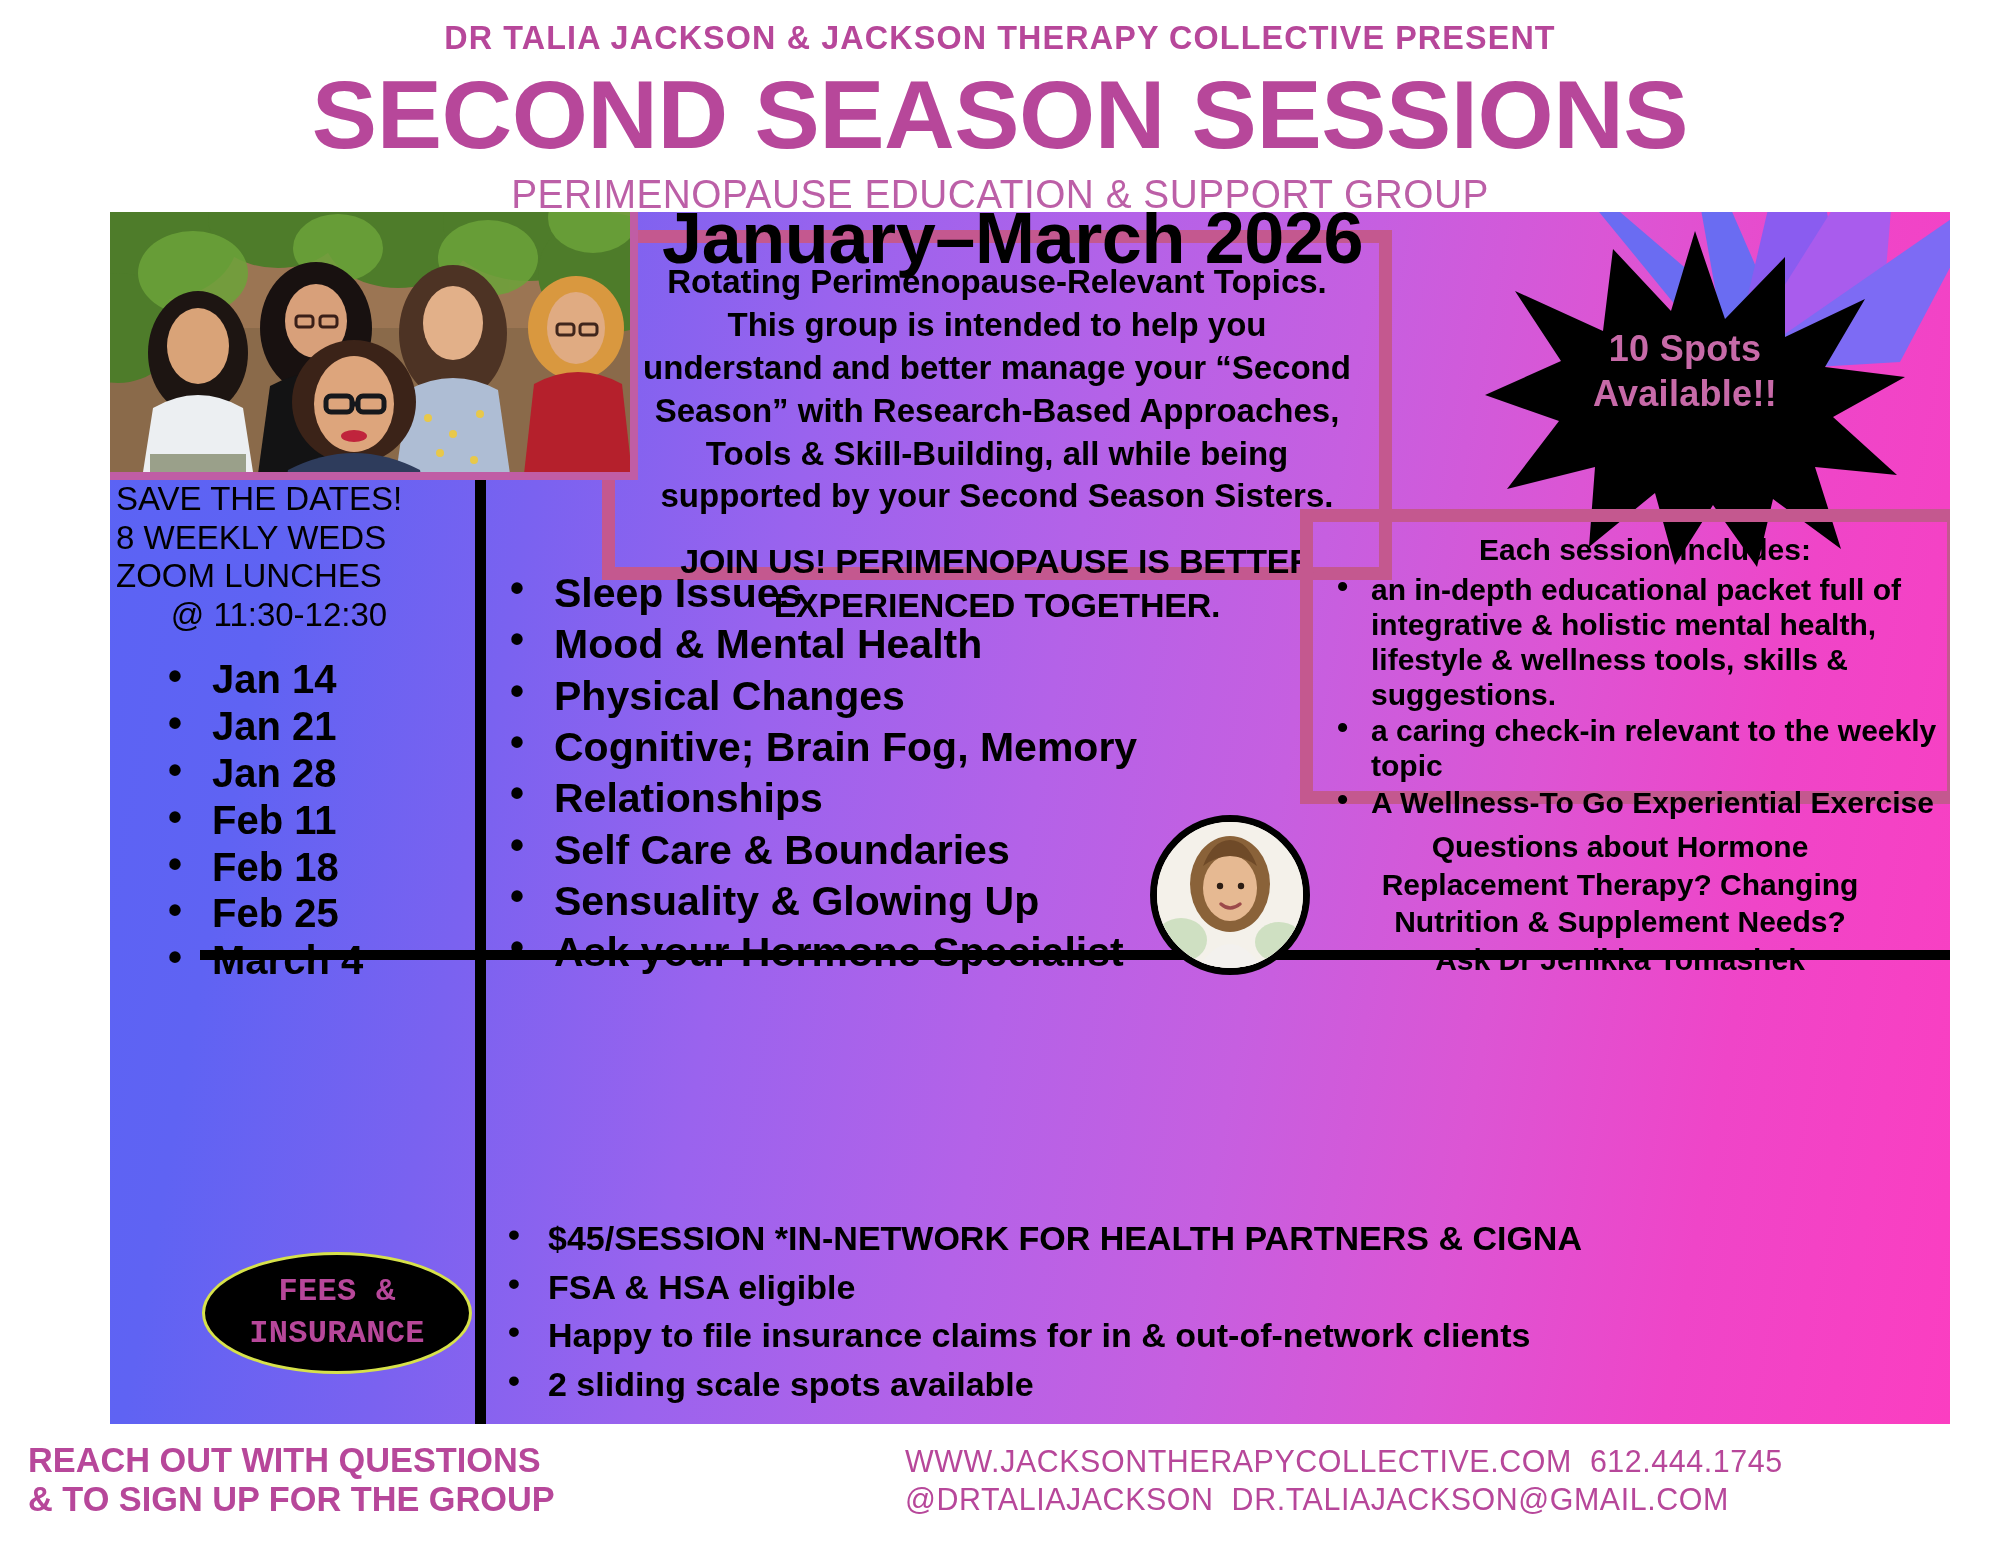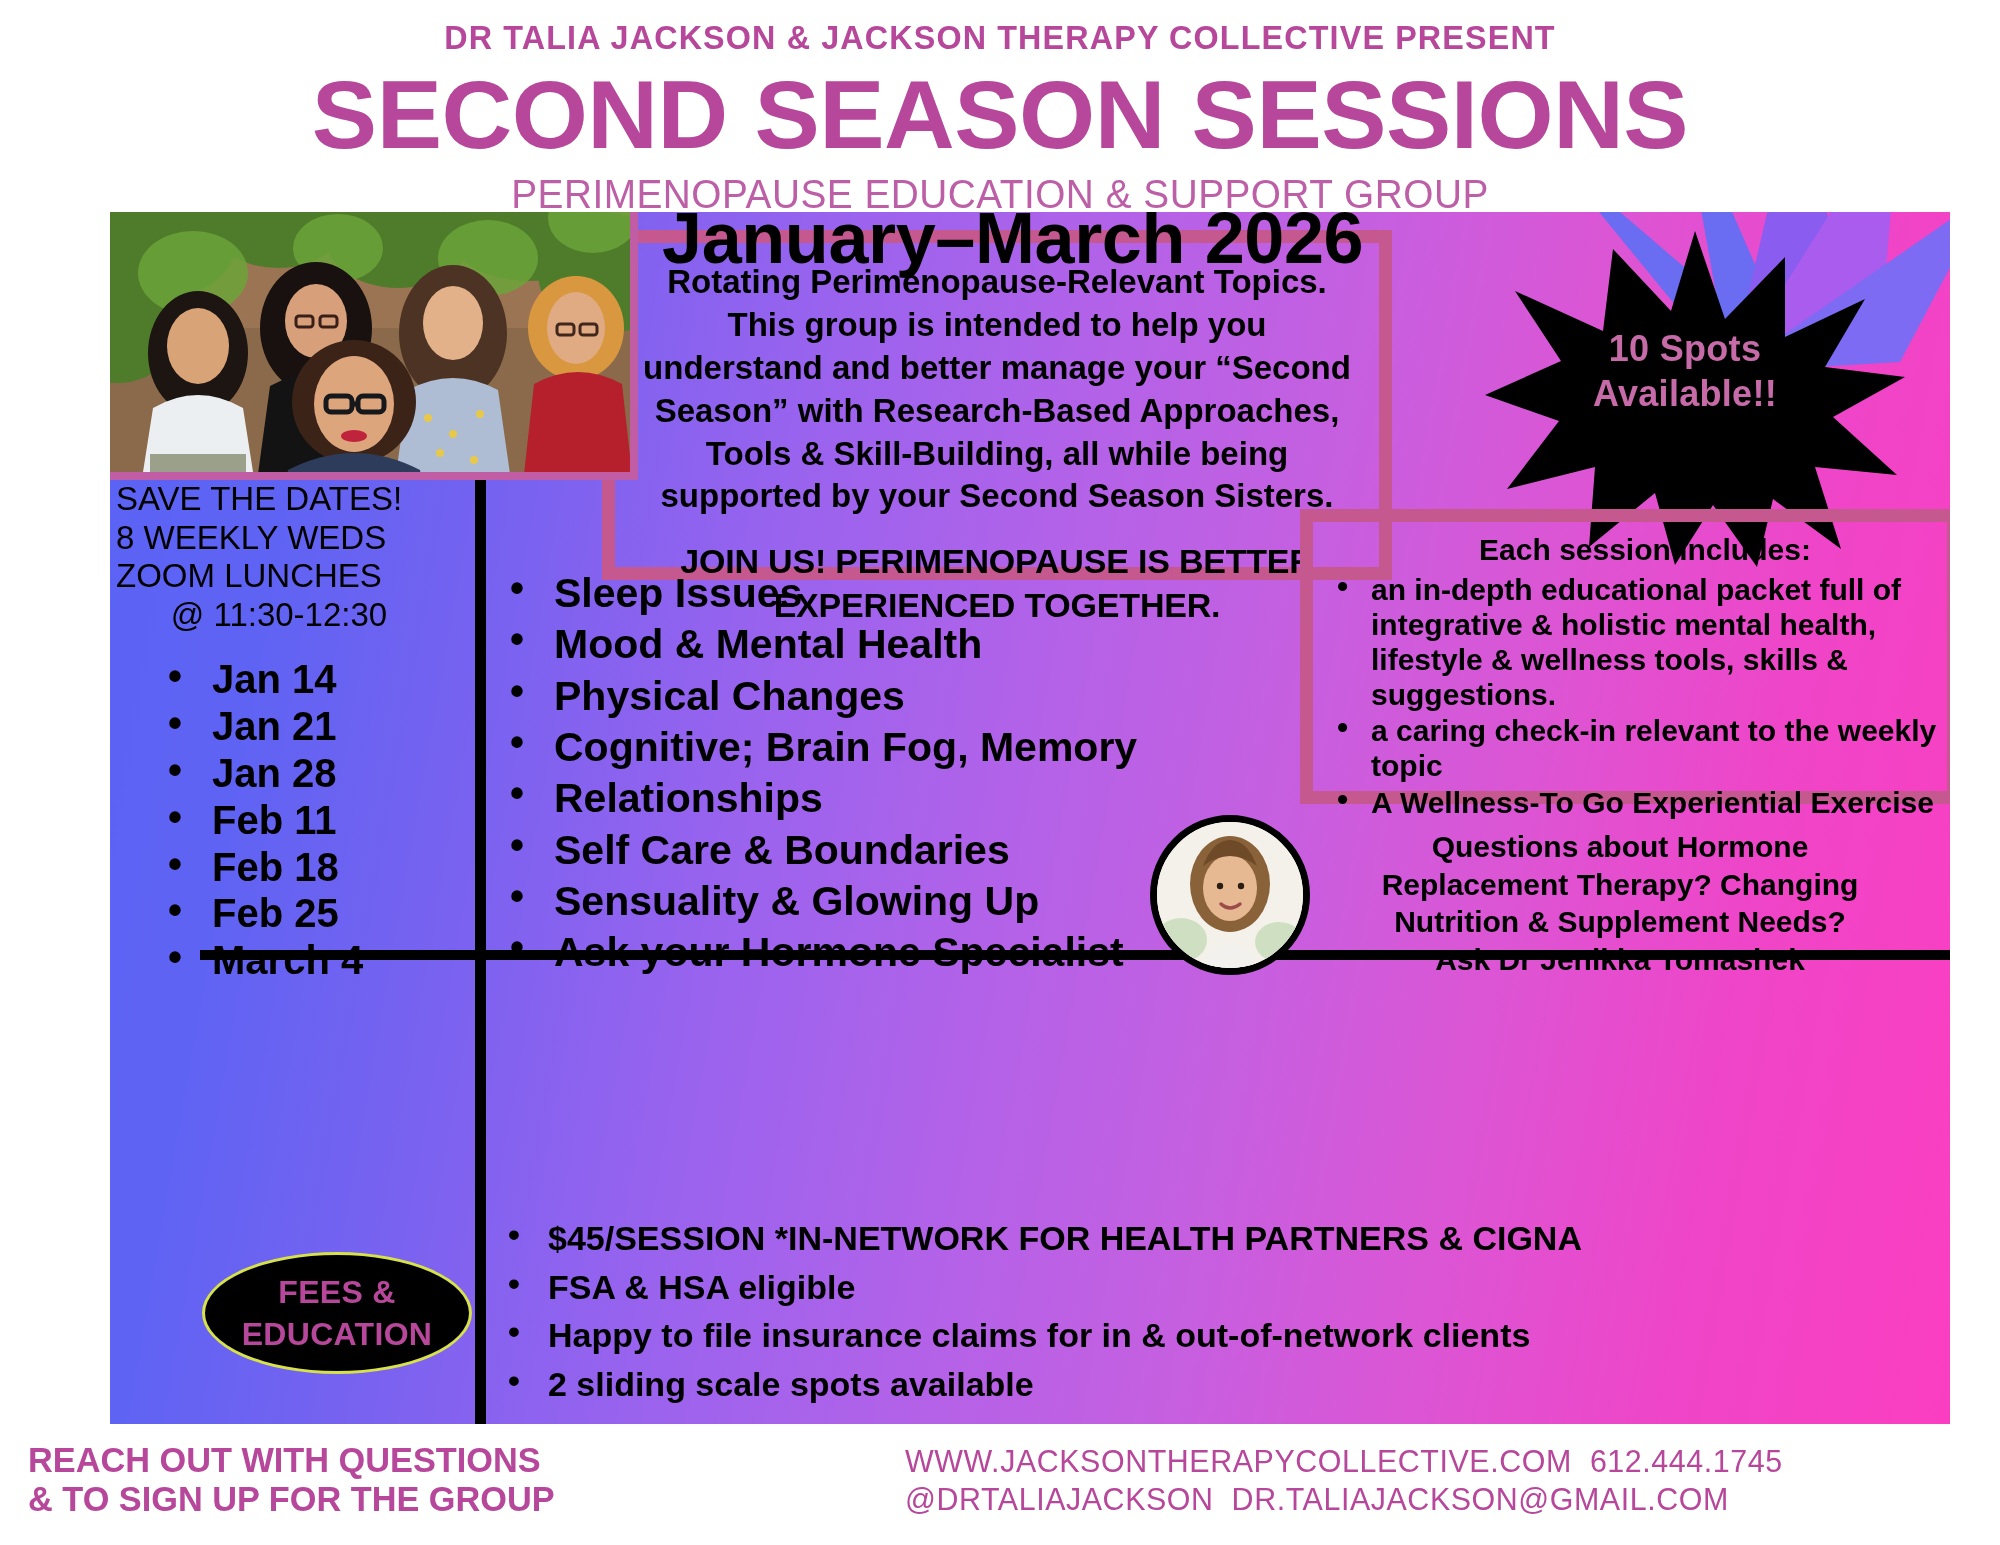--- a/index.html
+++ b/index.html
@@ -298,20 +298,21 @@
     flex-direction: column;
     align-items: center;
     justify-content: center;
     line-height: 1.32;
   }
   .fees-oval span {
     font-size: 32px;
     font-weight: 700;
     color: #b7479a;
     letter-spacing: 0.3px;
+    font-family: Liberation Mono, monospace;
   }
   .fees-list {
     position: absolute;
     left: 392px; top: 1005px;
     width: 1420px;
     list-style: none;
     z-index: 26;
   }
   .fees-list li {
     position: relative;
@@ -536,21 +537,21 @@
 
     <div class="hormone">
       <div>Questions about Hormone</div>
       <div>Replacement Therapy? Changing</div>
       <div>Nutrition &amp; Supplement Needs?</div>
       <div>Ask Dr Jenikka Tomashek</div>
     </div>
 
     <div class="fees-oval">
       <span>FEES &amp;</span>
-      <span>EDUCATION</span>
+      <span>INSURANCE</span>
     </div>
     <ul class="fees-list">
       <li>$45/SESSION *IN-NETWORK FOR HEALTH PARTNERS &amp; CIGNA</li>
       <li>FSA &amp; HSA eligible</li>
       <li>Happy to file insurance claims for in &amp; out-of-network clients</li>
       <li>2 sliding scale spots available</li>
     </ul>
 
   </div>
 

